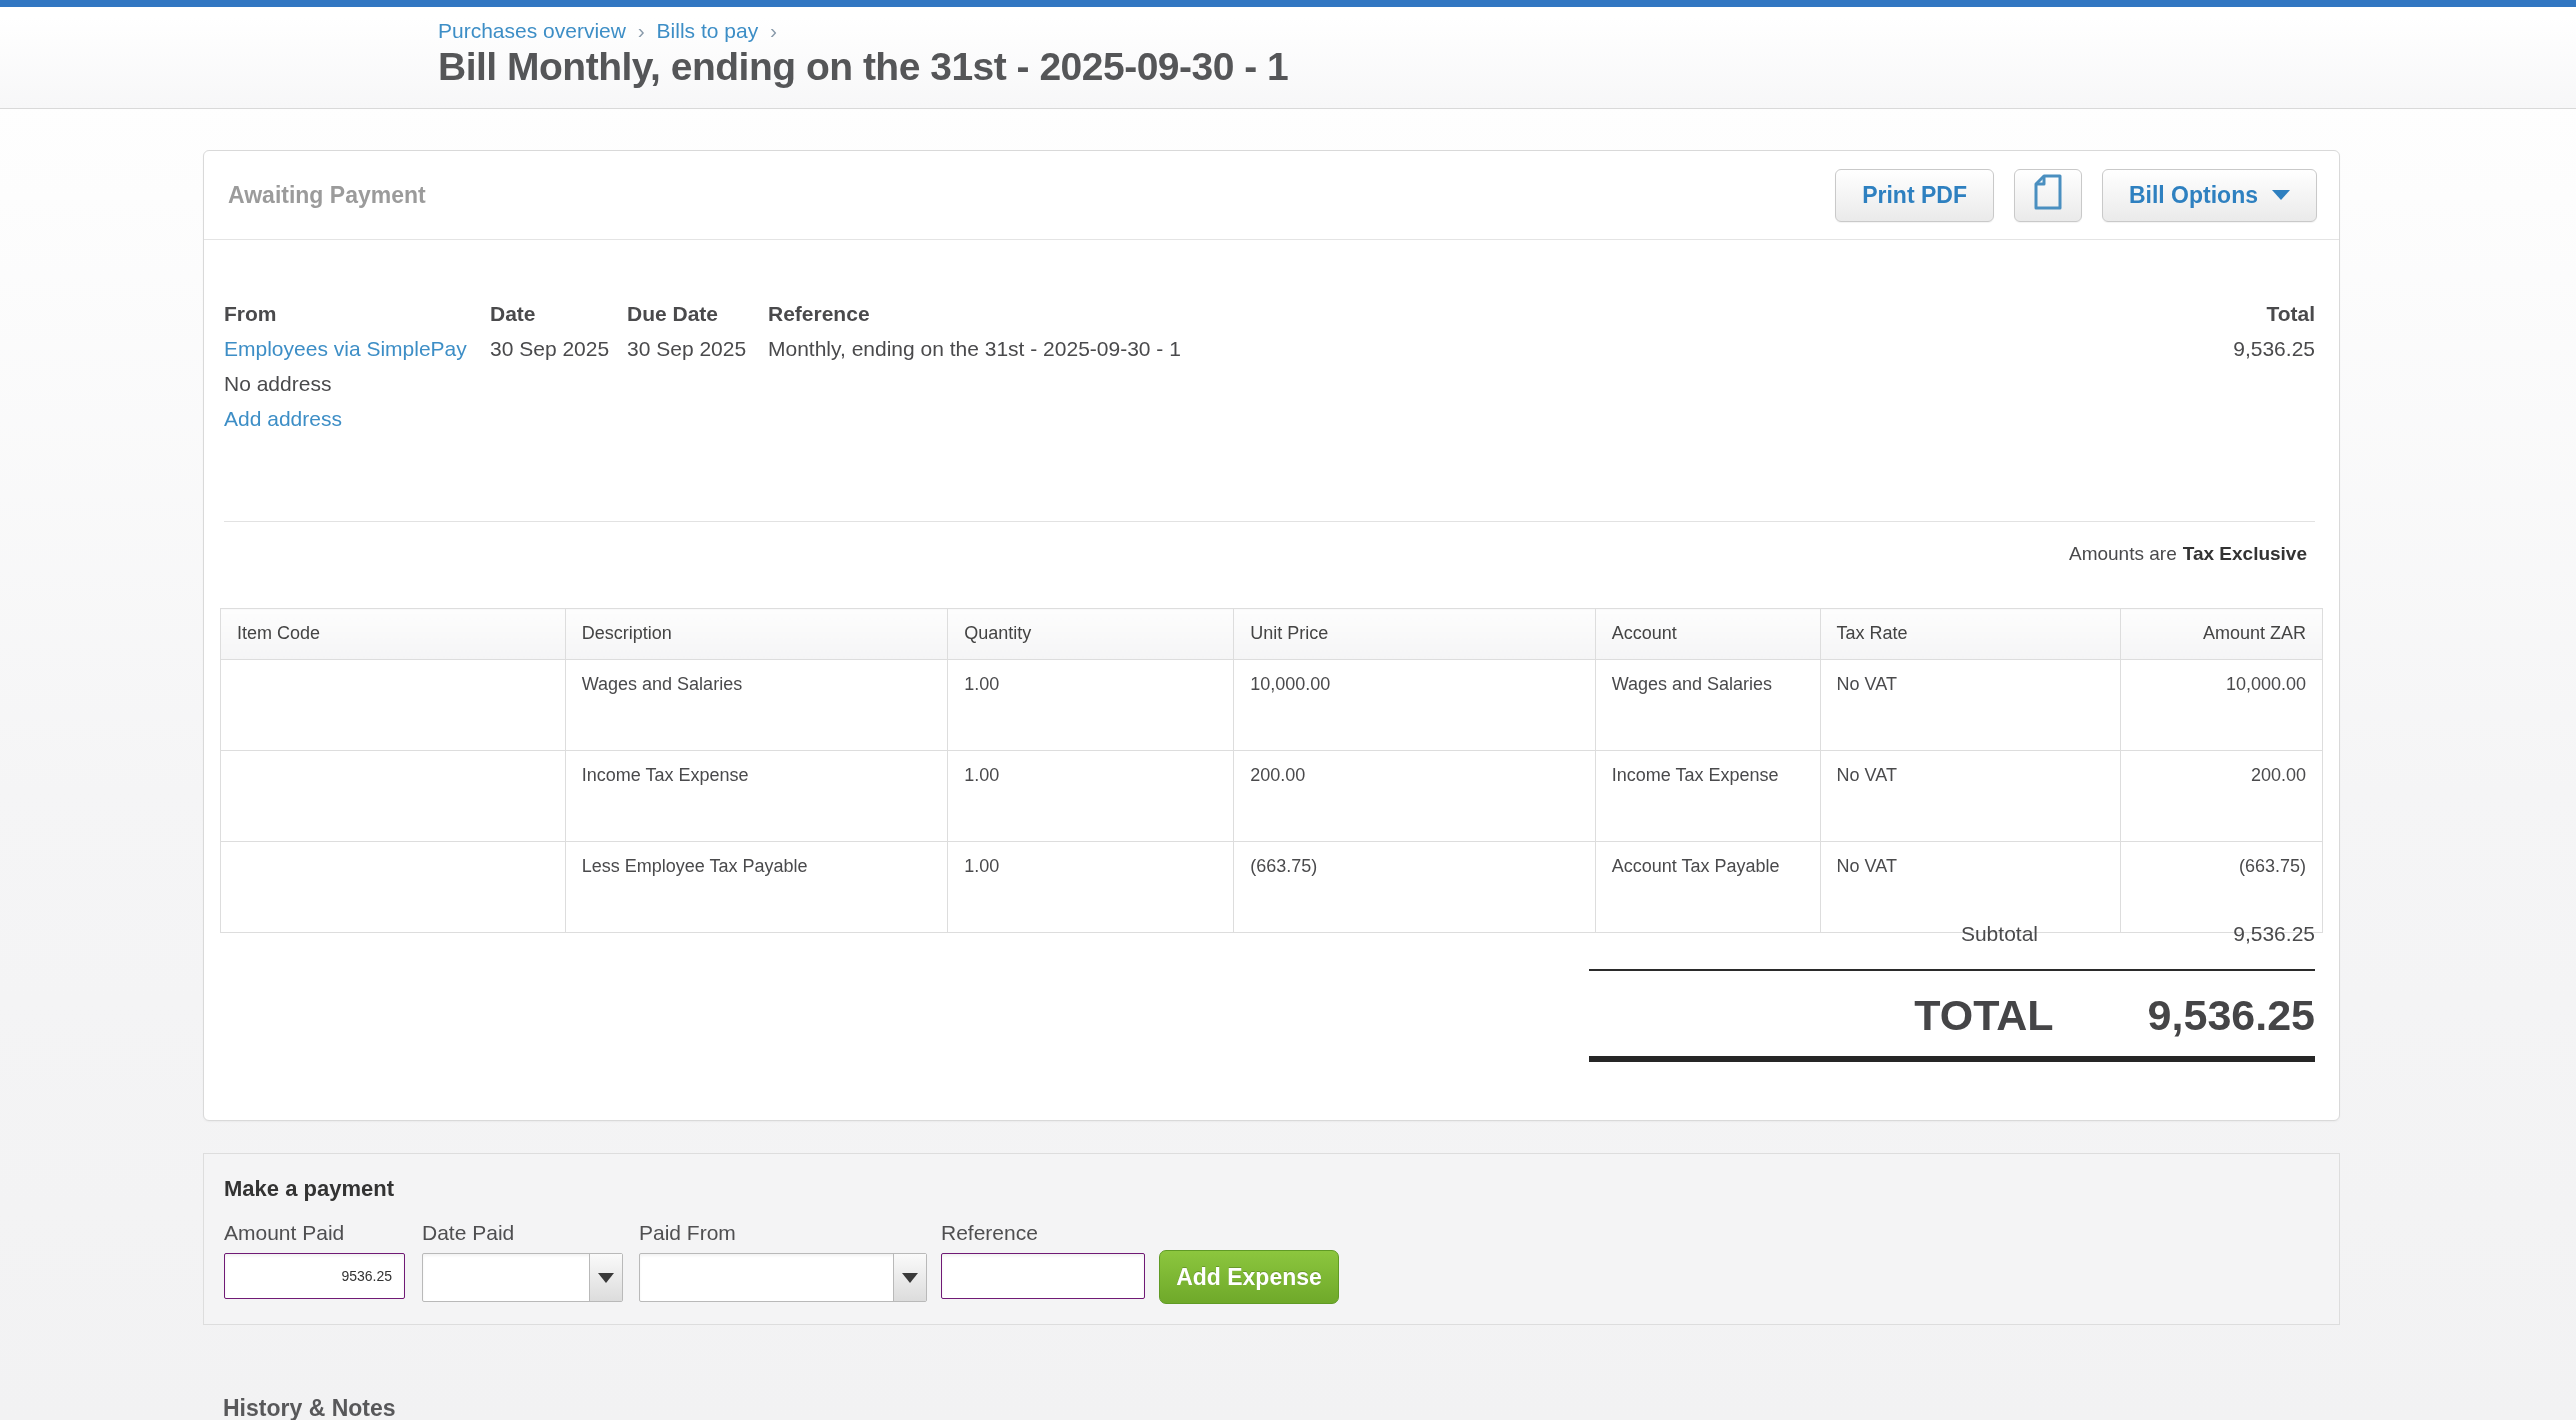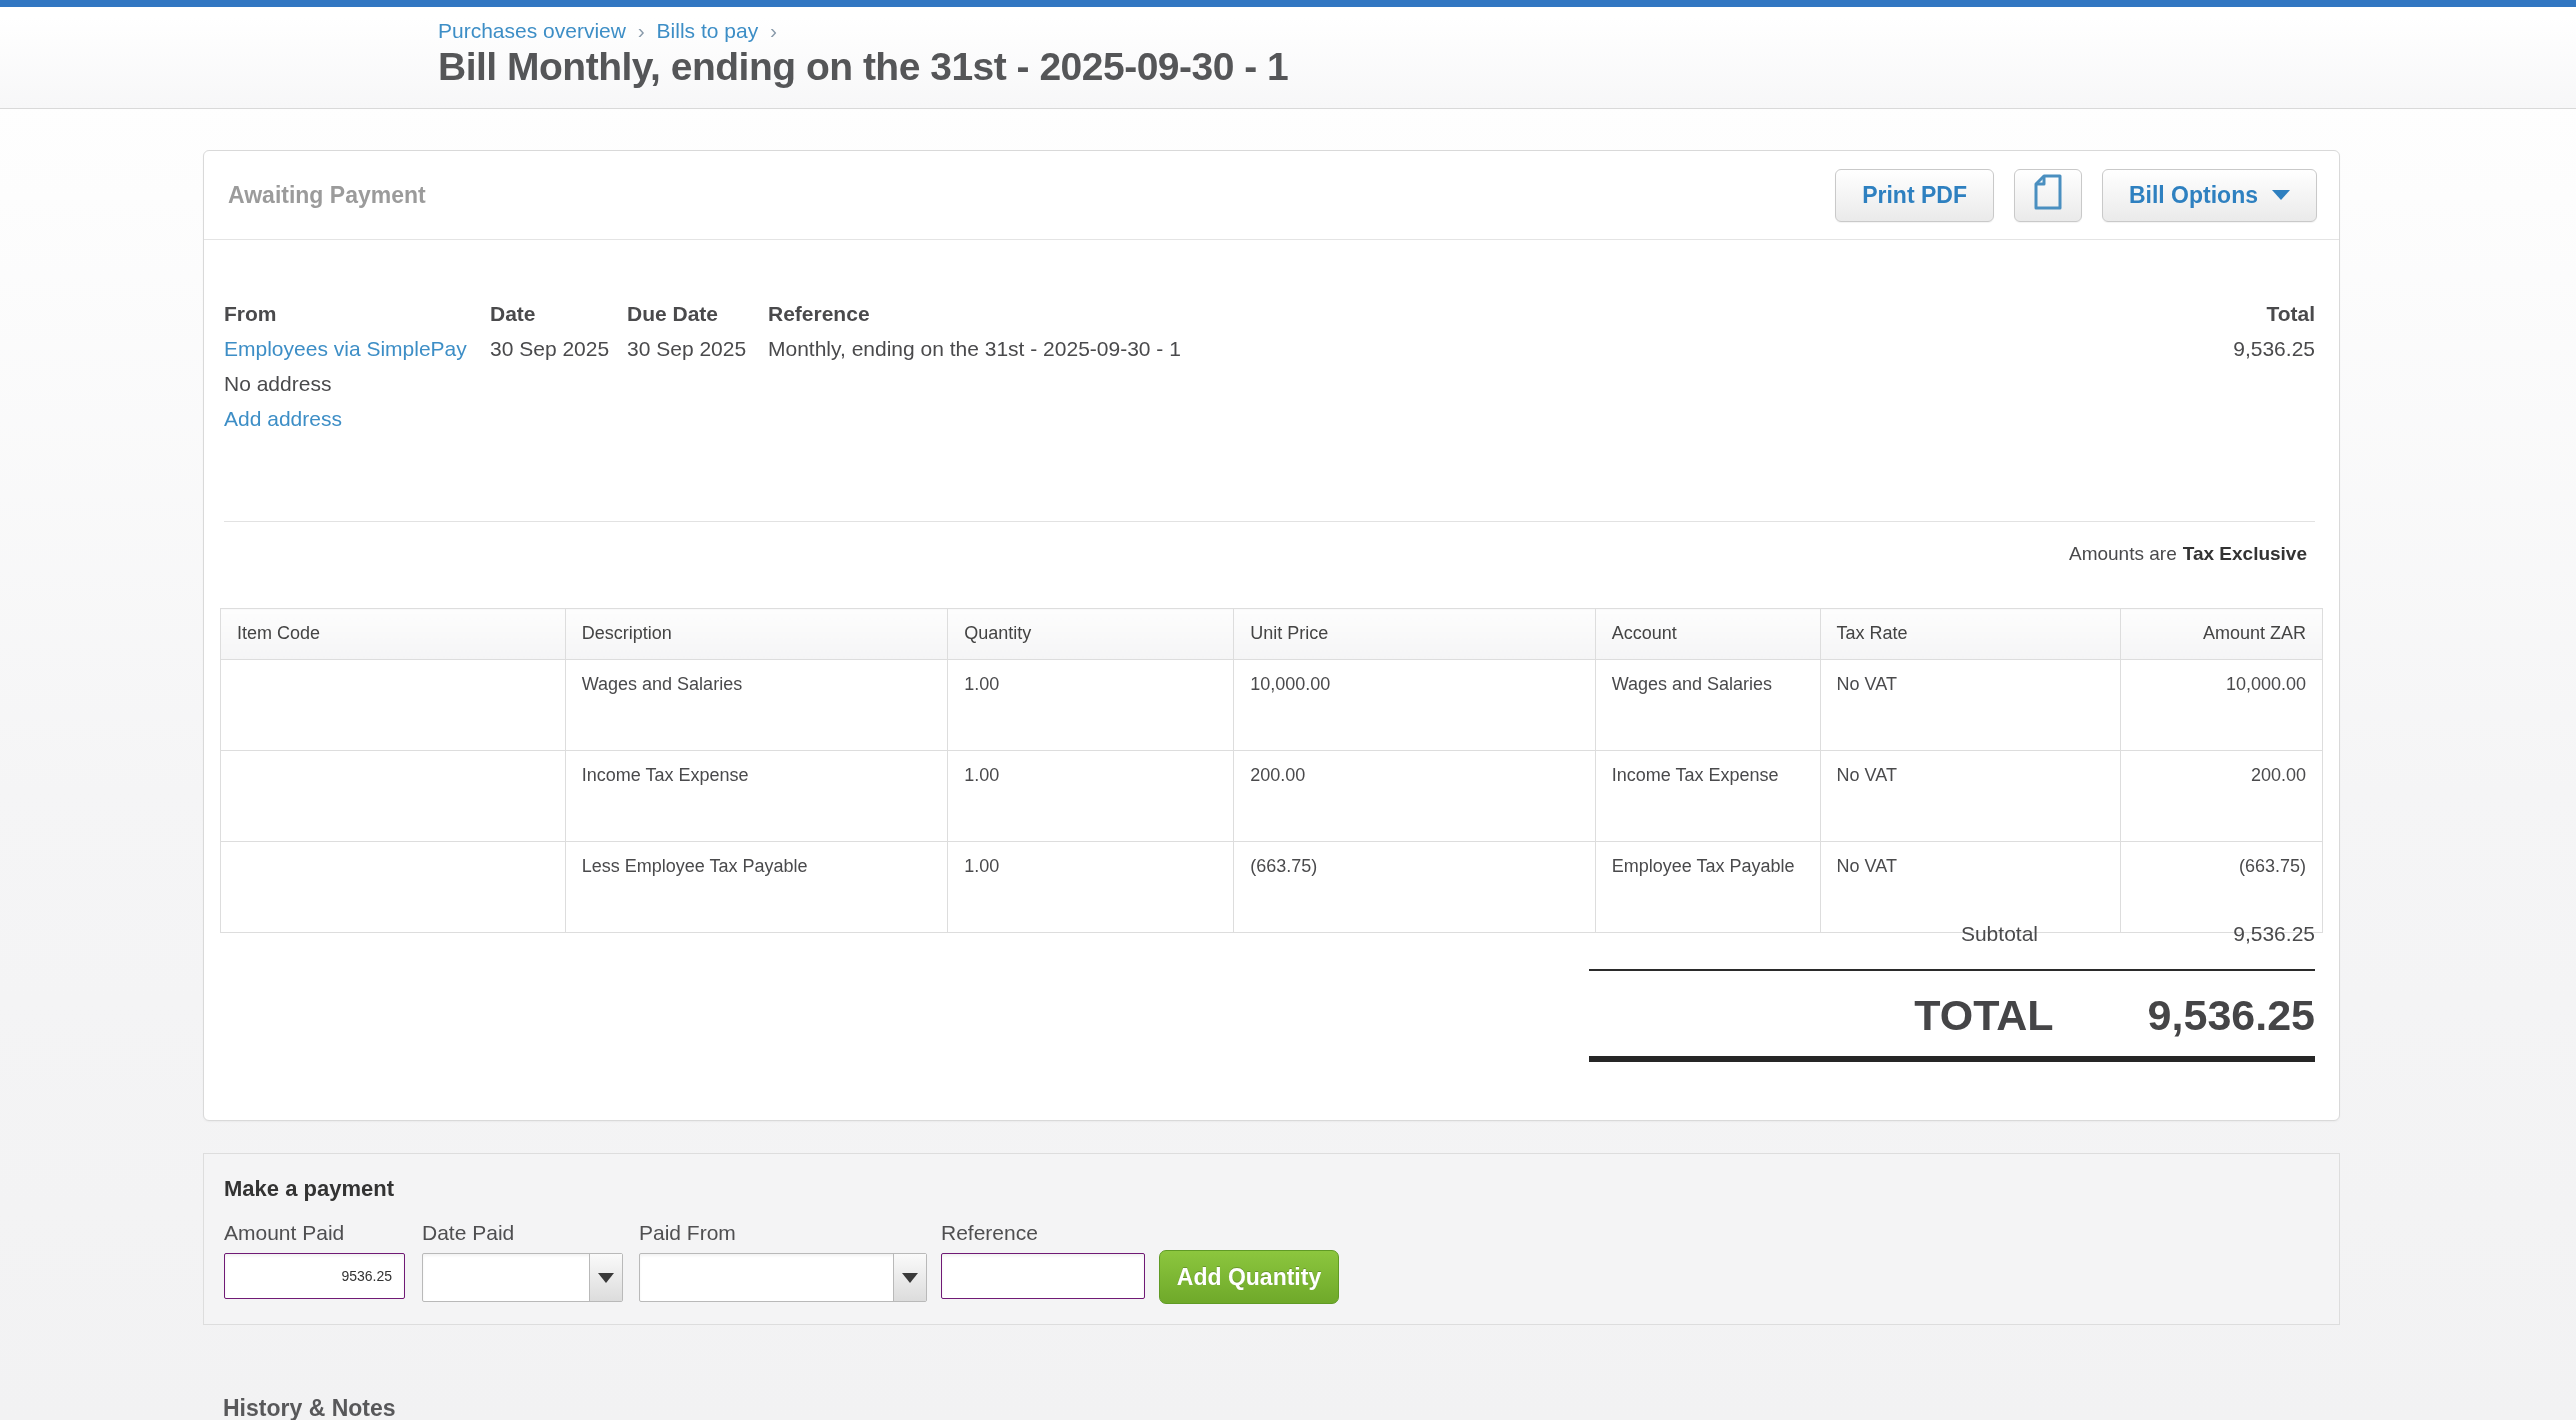--- a/index.html
+++ b/index.html
@@ -225,21 +225,21 @@
         <td>200.00</td>
         <td>Income Tax Expense</td>
         <td>No VAT</td>
         <td class="col-amount">200.00</td>
       </tr>
       <tr>
         <td></td>
         <td>Less Employee Tax Payable</td>
         <td>1.00</td>
         <td>(663.75)</td>
-        <td>Employee Tax Payable</td>
+        <td>Account Tax Payable</td>
         <td>No VAT</td>
         <td class="col-amount">(663.75)</td>
       </tr>
     </tbody>
   </table>
 
   <div class="totals">
     <div class="totals-row">
       <span class="t-label">Subtotal</span>
       <span class="t-value">9,536.25</span>
@@ -272,17 +272,17 @@
   <div class="select sel-from">
     <span class="sel-value"></span>
     <span class="sel-arrow">
         <span class="tri"></span>
       </span>
   </div>
 
   <div class="field-label fl-ref">Reference</div>
   <input class="text-input in-ref" value="" style="">
 
-  <button class="green-btn">Add Quantity</button>
+  <button class="green-btn">Add Expense</button>
 </div>
 
 <div class="history-heading">History &amp; Notes</div>
 
 
 </body></html>

